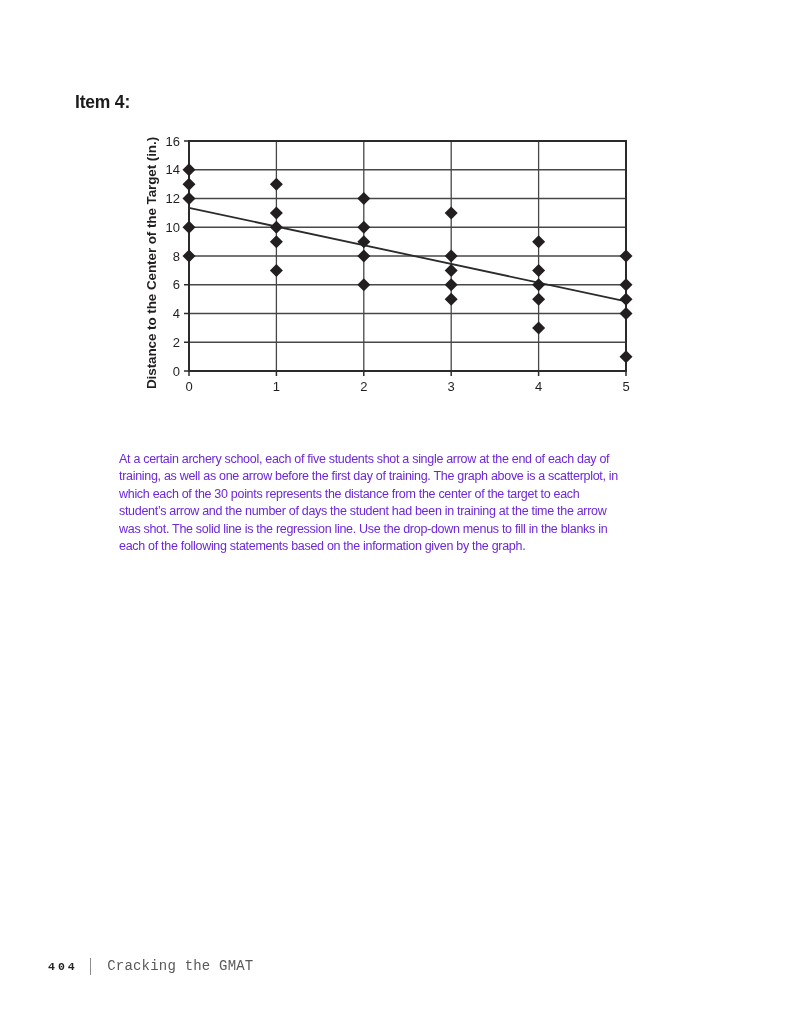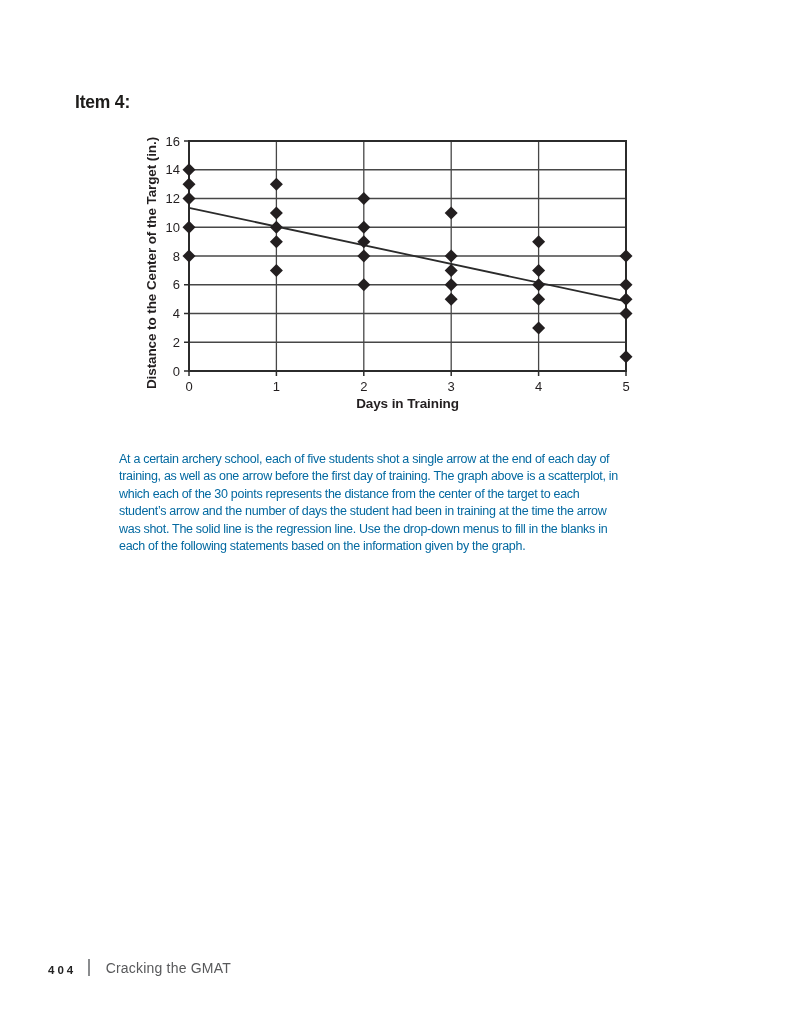--- a/index.html
+++ b/index.html
@@ -58,29 +58,30 @@
   }
   .question-text{
     position:absolute;
     left:119px;
     top:451px;
     width:500px;
     margin:0;
     font-size:12.5px;
     line-height:17.4px;
     letter-spacing:-0.3px;
-    color:#0369a1;
+    color:#6d28d9;
   }
   .footer{
     position:absolute;
     left:48px;
     top:956px;
     display:flex;
-    align-items:flex-end;
+    align-items:center;
     height:20px;
+    font-family:Liberation Mono, monospace;
   }
   .page-num{
     font-size:11.5px;
     font-weight:bold;
     letter-spacing:3px;
     color:#232323;
   }
   .footer-divider{
     display:inline-block;
     width:1.5px;
@@ -176,21 +177,20 @@
         <path d="M 408.6 153.25 L 415.1 159.75 L 408.6 166.25 L 402.1 159.75 Z" fill="#231f20"></path>
         <path d="M 408.6 167.625 L 415.1 174.125 L 408.6 180.625 L 402.1 174.125 Z" fill="#231f20"></path>
         <path d="M 408.6 196.375 L 415.1 202.875 L 408.6 209.375 L 402.1 202.875 Z" fill="#231f20"></path>
         <path d="M 496 124.5 L 502.5 131 L 496 137.5 L 489.5 131 Z" fill="#231f20"></path>
         <path d="M 496 153.25 L 502.5 159.75 L 496 166.25 L 489.5 159.75 Z" fill="#231f20"></path>
         <path d="M 496 167.625 L 502.5 174.125 L 496 180.625 L 489.5 174.125 Z" fill="#231f20"></path>
         <path d="M 496 182 L 502.5 188.5 L 496 195 L 489.5 188.5 Z" fill="#231f20"></path>
         <path d="M 496 225.125 L 502.5 231.625 L 496 238.125 L 489.5 231.625 Z" fill="#231f20"></path>
       </svg>
     <div class="y-axis-title">Distance to the Center of the Target (in.)</div>
-    <div class="x-axis-title">Days in Training</div>
   </figure>
 
   <p class="question-text">At a certain archery school, each of five students shot a single arrow at the end of each day of training, as well as one arrow before the first day of training. The graph above is a scatterplot, in which each of the 30 points represents the distance from the center of the target to each student’s arrow and the number of days the student had been in training at the time the arrow was shot. The solid line is the regression line. Use the drop-down menus to fill in the blanks in each of the following statements based on the information given by the graph.</p>
 
   <div class="footer">
     <span class="page-num">404</span>
     <span class="footer-divider"></span>
     <span class="book-title">Cracking the GMAT</span>
   </div>
 

